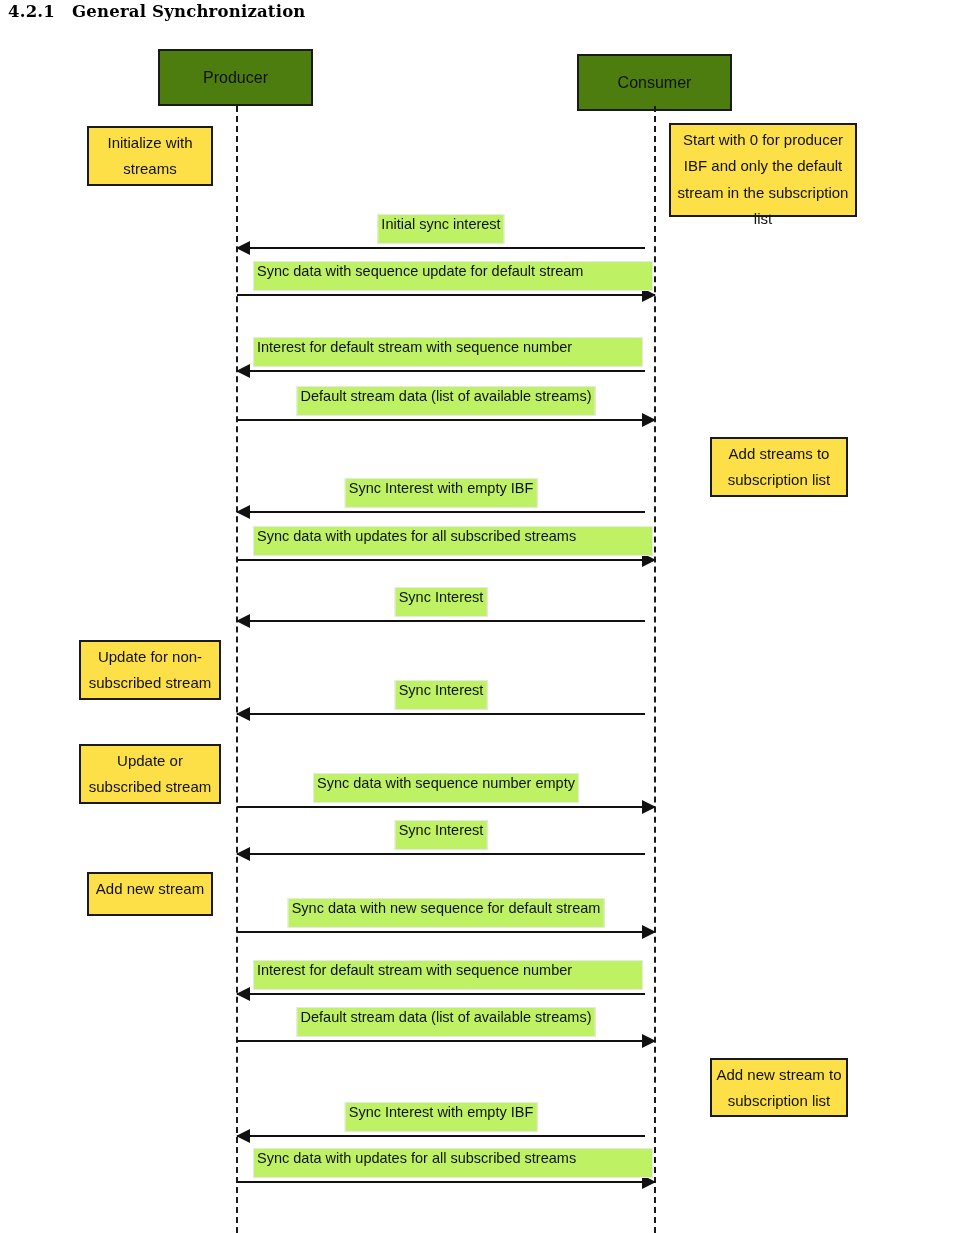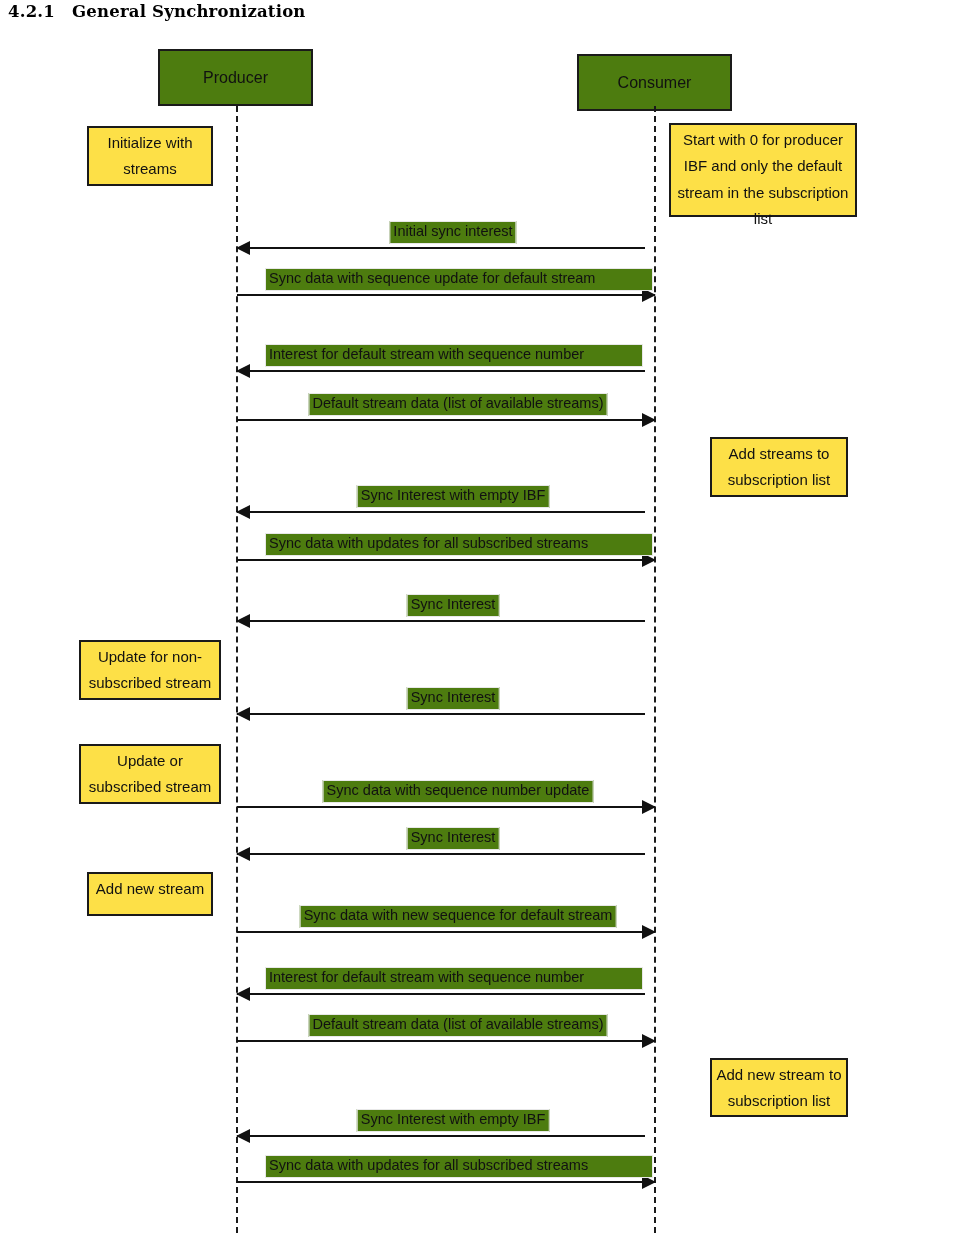--- a/index.html
+++ b/index.html
@@ -100,24 +100,23 @@
     left: -1px;
     border-right: 14px solid #111111;
   }
   .msg-label {
     position: absolute;
     bottom: 3px;
     white-space: nowrap;
     font-size: 14.5px;
     line-height: 1;
     color: #111111;
-    background: #4d7c0f;
-    padding: 2px 3px 5px 3px;
+    background: #bef264;
+    padding: 2px 3px 12px 3px;
     border: 1px solid #e8e8e8;
-    margin-left: 12px;
   }
   .msg-label.align-center {
     left: 50%;
     transform: translateX(-50%);
   }
   .msg-label.align-stretch {
     left: 16px;
     right: 2px;
     text-align: left;
   }
@@ -213,21 +212,21 @@
 
   <div class="message dir-left" style="left:237px; top:713px; width:408px;">
     <div class="msg-line"></div>
     <div class="msg-head"></div>
     <div class="msg-label align-center">Sync Interest</div>
   </div>
 
   <div class="message dir-right" style="left:237px; top:806px; width:418px;">
     <div class="msg-line"></div>
     <div class="msg-head"></div>
-    <div class="msg-label align-center">Sync data with sequence number update</div>
+    <div class="msg-label align-center">Sync data with sequence number empty</div>
   </div>
 
   <div class="message dir-left" style="left:237px; top:853px; width:408px;">
     <div class="msg-line"></div>
     <div class="msg-head"></div>
     <div class="msg-label align-center">Sync Interest</div>
   </div>
 
   <div class="message dir-right" style="left:237px; top:931px; width:418px;">
     <div class="msg-line"></div>

